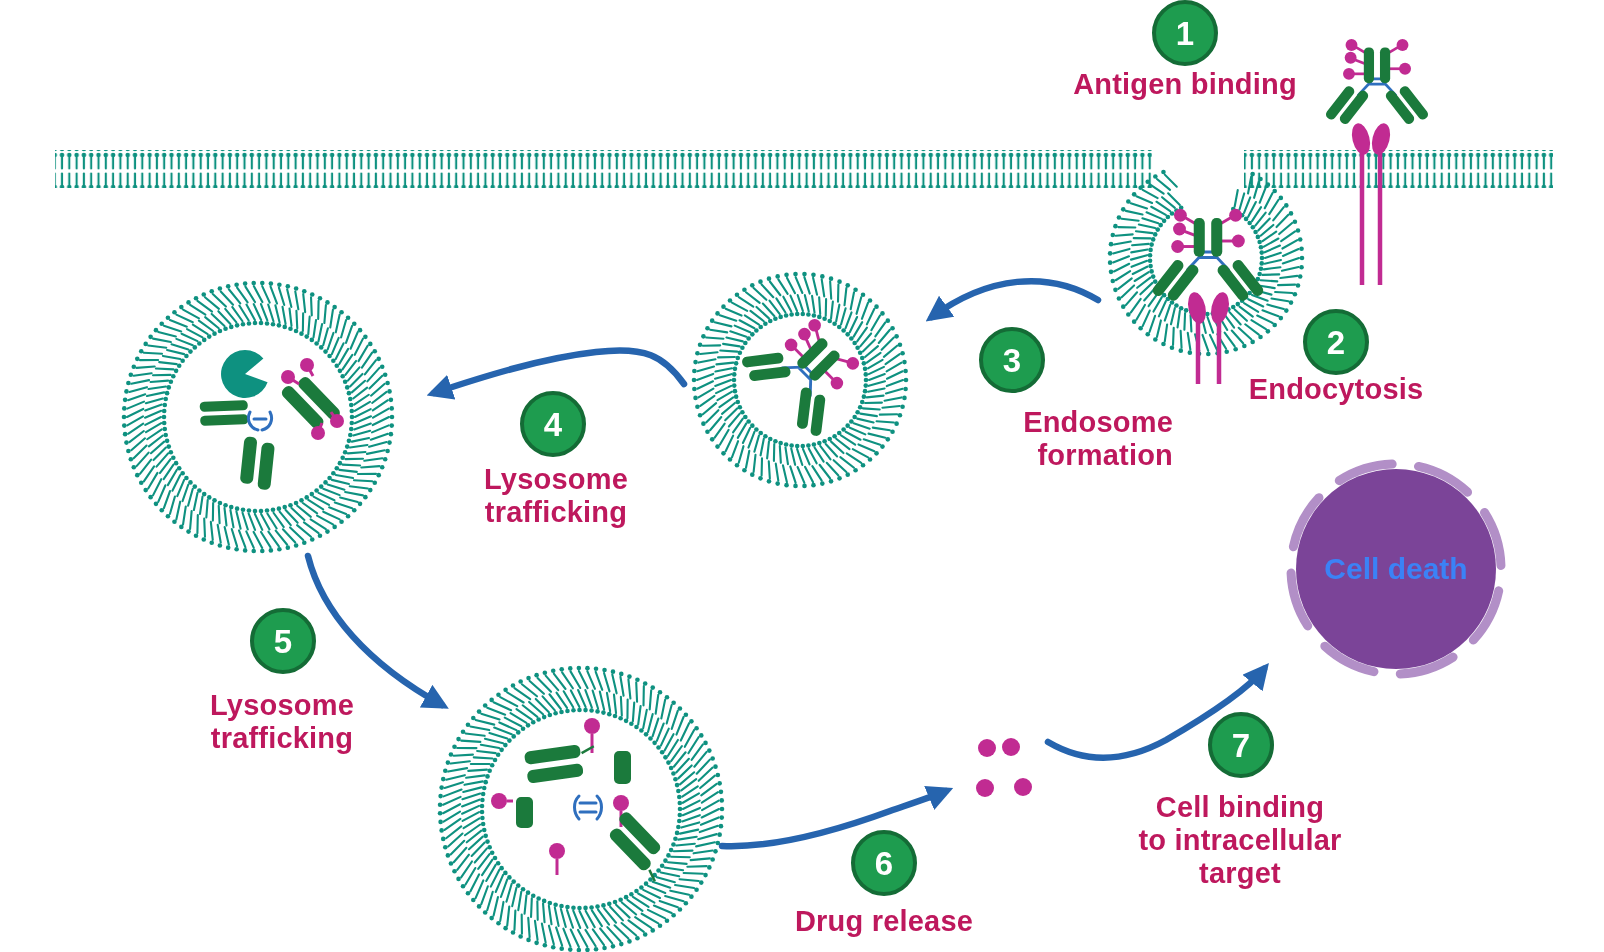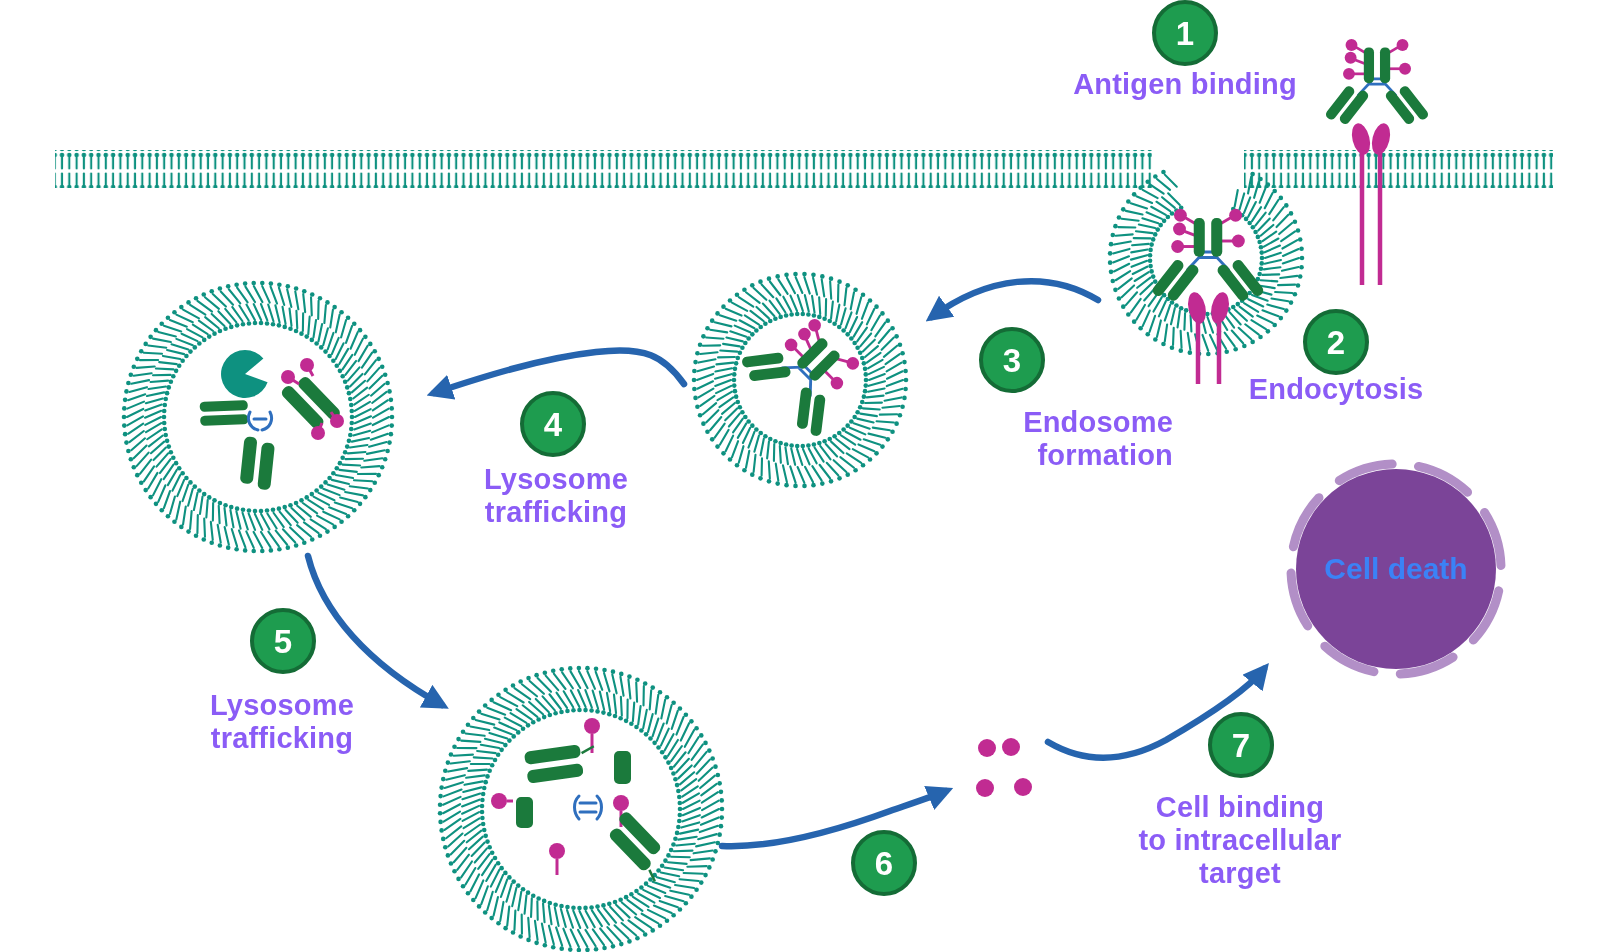--- a/index.html
+++ b/index.html
@@ -9,21 +9,21 @@
   }
   .stage svg{position:absolute;left:0;top:0;}
   .badge{
     position:absolute;width:66px;height:66px;border-radius:50%;
     background:#1E9C4F;border:4px solid #146C36;box-sizing:border-box;
     display:flex;align-items:center;justify-content:center;
     color:#ffffff;font-weight:bold;font-size:33px;line-height:1;
   }
   .lbl{
     position:absolute;width:380px;margin-left:-190px;text-align:center;
-    color:#8b5cf6;font-weight:bold;font-size:29px;line-height:33px;
+    color:#be185d;font-weight:bold;font-size:29px;line-height:33px;
     letter-spacing:0.2px;white-space:nowrap;
   }
   .lbl div{white-space:nowrap;}
   .cell-death-text{
     position:absolute;width:300px;margin-left:-150px;text-align:center;
     color:#3b82f6;font-weight:bold;font-size:30px;line-height:34px;
   }
 </style>
 </head>
 <body>
@@ -1541,20 +1541,23 @@
   <div>formation</div>
 </div>
 <div class="lbl" style="left:556px;top:463px;">
   <div>Lysosome</div>
   <div>trafficking</div>
 </div>
 <div class="lbl" style="left:282px;top:689px;">
   <div>Lysosome</div>
   <div>trafficking</div>
 </div>
+<div class="lbl" style="left:884px;top:905px;">
+  <div>Drug release</div>
+</div>
 <div class="lbl" style="left:1240px;top:791px;">
   <div>Cell binding</div>
   <div>to intracellular</div>
   <div>target</div>
 </div>
 
 <div class="cell-death-text" style="left:1396px;top:552px;">Cell death</div>
 
 </div>
 

